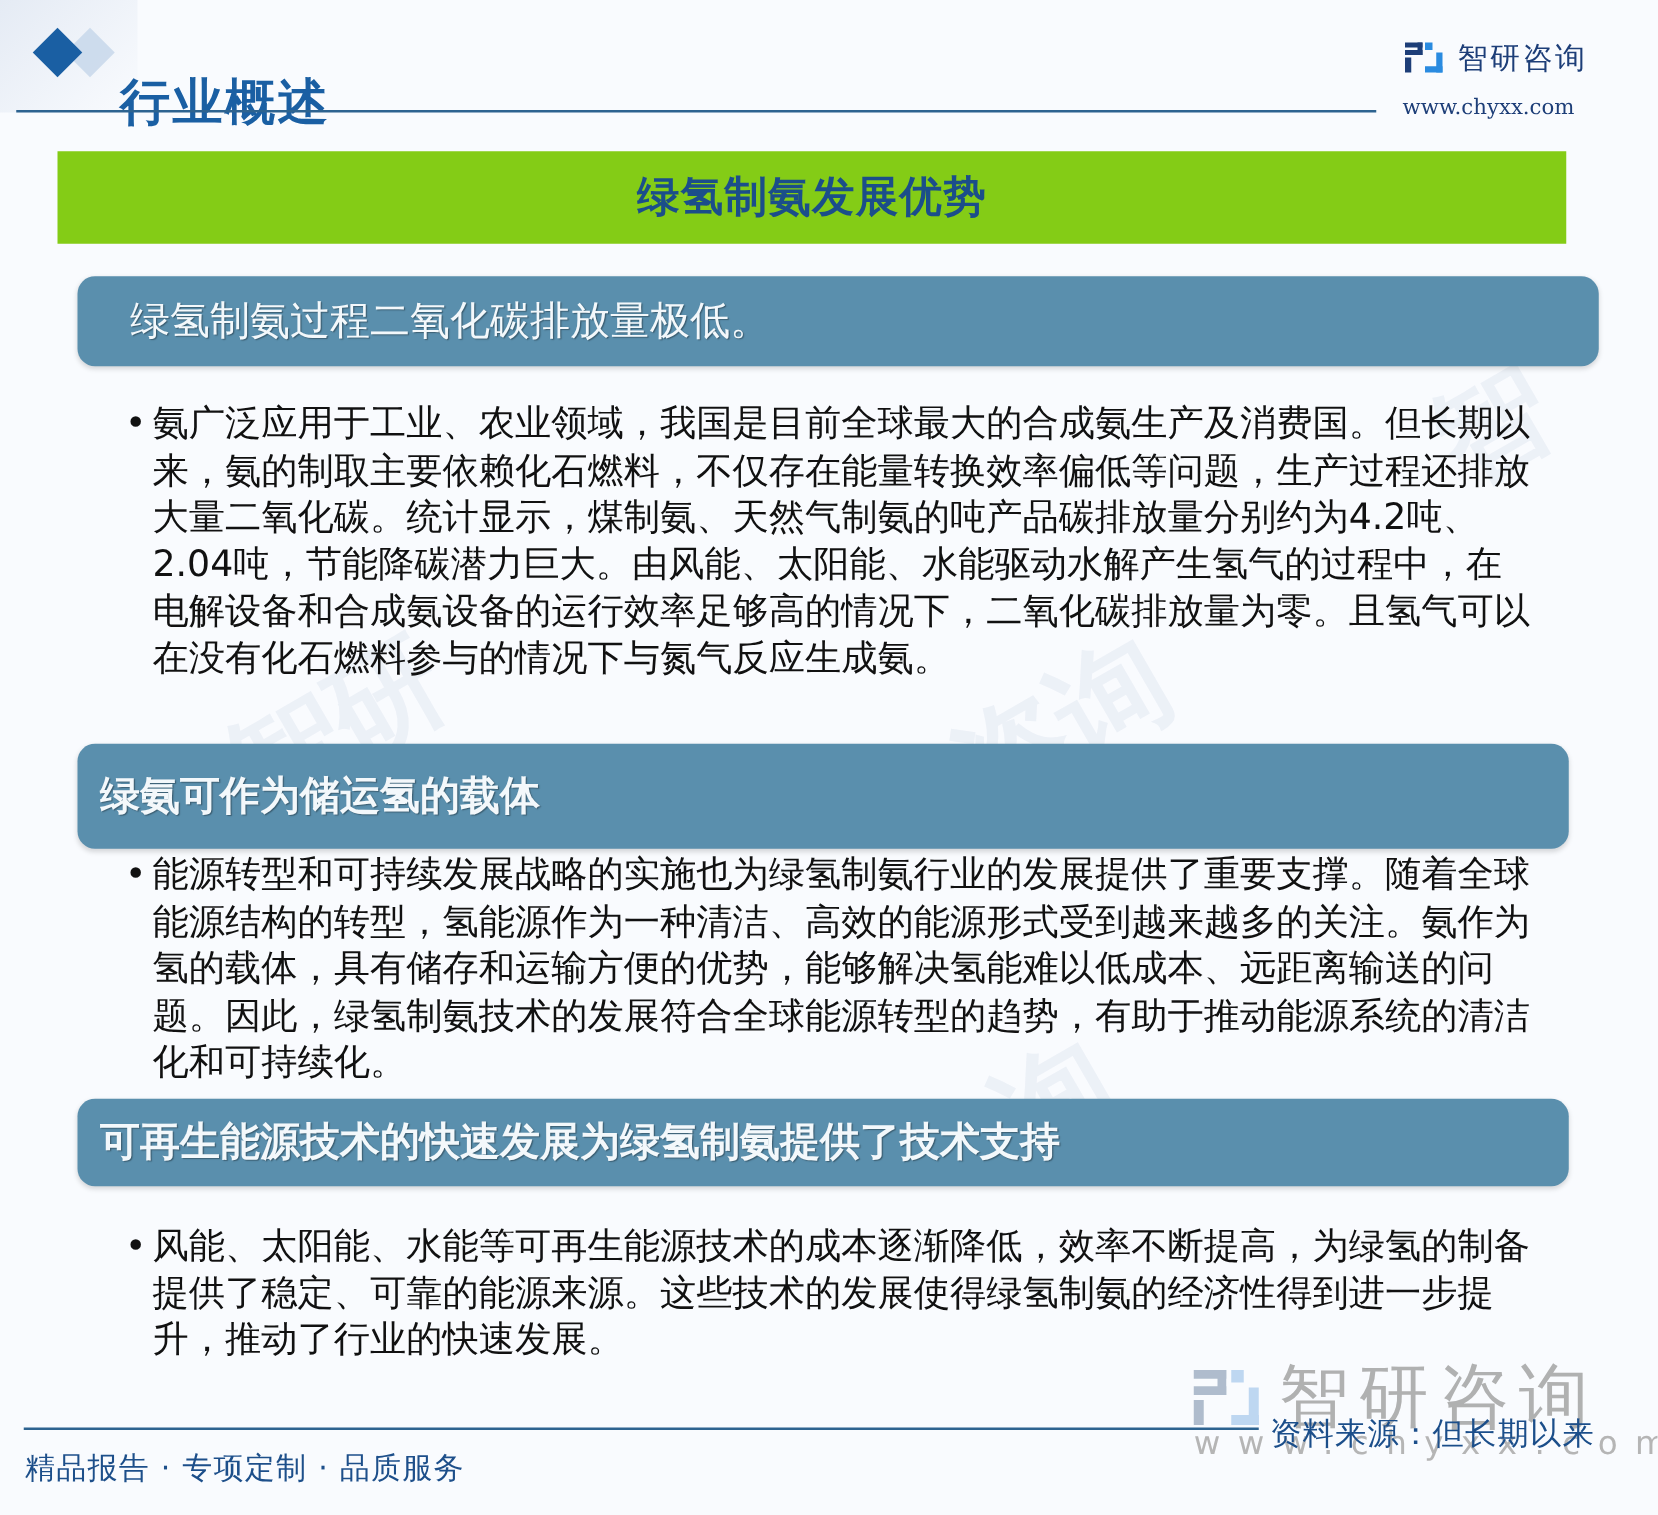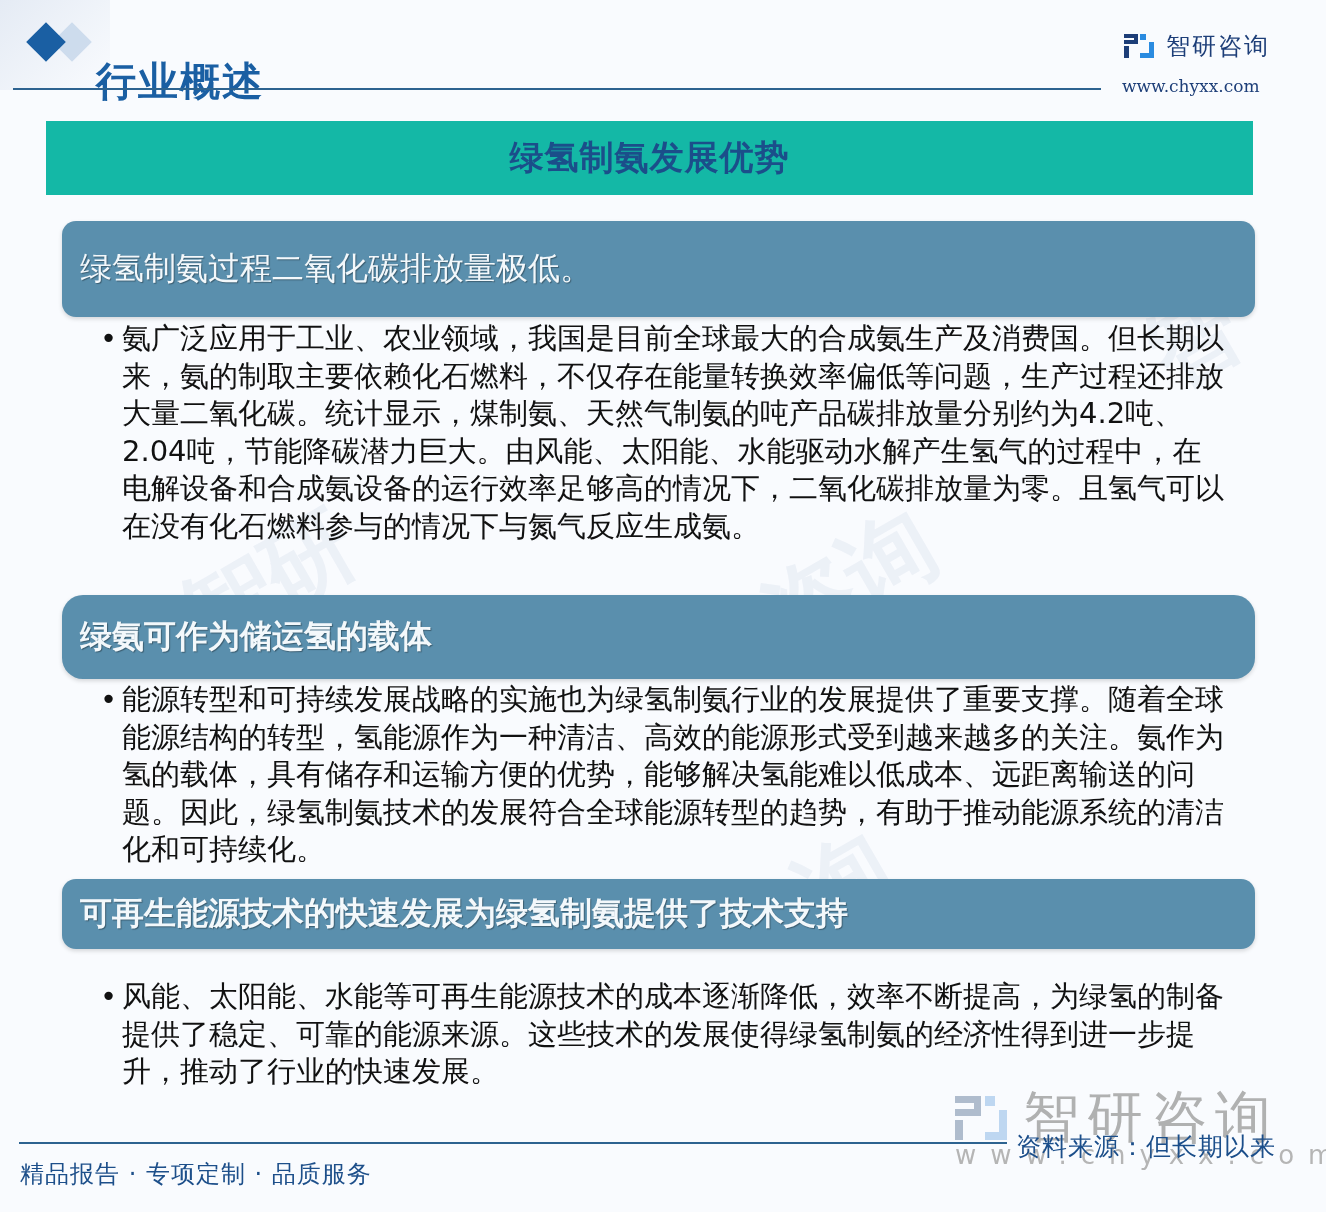--- a/index.html
+++ b/index.html
@@ -19,21 +19,21 @@
   .hdr-line { position: absolute; left: 13px; top: 88px; width: 1088px; height: 2px; background: #2d6390; }
   .logo { position: absolute; left: 1124px; top: 30px; display: flex; align-items: center; }
   .logo-mark { width: 32px; height: 28px; position: relative; }
   .logo-mark .a { position: absolute; left: 0; top: 2px; width: 14px; height: 10px; border: 4px solid #1d3e78; border-left: none; box-sizing: border-box; }
   .logo-mark .b { position: absolute; left: 0; top: 14px; width: 5px; height: 12px; background: #1d3e78; }
   .logo-mark .c { position: absolute; left: 16px; top: 2px; width: 6px; height: 6px; background: #2a8be0; }
   .logo-mark .d { position: absolute; left: 16px; top: 10px; width: 14px; height: 16px; border-right: 5px solid #2a8be0; border-bottom: 5px solid #2a8be0; box-sizing: border-box; }
   .logo-text { margin-left: 10px; font-size: 24px; color: #1d3e78; letter-spacing: 2px; }
   .logo-url { position: absolute; left: 1122px; top: 76px; font-size: 17px; color: #1d3e78; font-family: "DejaVu Serif", serif; }
   
-  .banner { position: absolute; left: 46px; top: 121px; width: 1207px; height: 74px; background: #14b8a6; display: flex; align-items: center; justify-content: center; }
+  .banner { position: absolute; left: 46px; top: 121px; width: 1207px; height: 74px; background: #84cc16; display: flex; align-items: center; justify-content: center; }
   .banner-title { font-size: 34px; color: #1b4e8a; font-weight: bold; letter-spacing: 1px; }
   
   .sec-head { position: absolute; left: 62px; width: 1193px; background: #5a8fad; border-radius: 14px; box-shadow: 0 2px 4px rgba(0,0,0,0.15); display: flex; align-items: center; }
   .sec-head span { color: #f3f8fb; font-size: 32px; padding-left: 18px; text-shadow: 1px 1px 1px rgba(0,0,0,0.35); }
   .sec-head.bold span { font-weight: bold; }
   .para { position: absolute; left: 100px; width: 1130px; font-size: 29px; line-height: 37.5px; color: #111; }
   .para .bullet { position: absolute; left: 0; top: 0; width: 20px; }
   .para .txt { display: block; margin-left: 22px; }
   
   .ft-line { position: absolute; left: 19px; top: 1142px; width: 988px; height: 2px; background: #2d6390; }
@@ -70,29 +70,29 @@
       <div class="d"></div>
   </div>
   <span class="logo-text">智研咨询</span>
 </div>
 <div class="logo-url">www.chyxx.com</div>
 
 <div class="banner">
   <span class="banner-title">绿氢制氨发展优势</span>
 </div>
 
-<div class="sec-head" style="top:221px;height:96px;">
+<div class="sec-head" style="top:221px;height:72px;padding-left:24px;">
   <span>绿氢制氨过程二氧化碳排放量极低。</span>
 </div>
 <div class="para" style="top:320px;">
   <span class="bullet">•</span>
   <span class="txt">氨广泛应用于工业、农业领域，我国是目前全球最大的合成氨生产及消费国。但长期以来，氨的制取主要依赖化石燃料，不仅存在能量转换效率偏低等问题，生产过程还排放大量二氧化碳。统计显示，煤制氨、天然气制氨的吨产品碳排放量分别约为4.2吨、2.04吨，节能降碳潜力巨大。由风能、太阳能、水能驱动水解产生氢气的过程中，在电解设备和合成氨设备的运行效率足够高的情况下，二氧化碳排放量为零。且氢气可以在没有化石燃料参与的情况下与氮气反应生成氨。</span>
 </div>
 
-<div class="sec-head bold" style="top:595px;height:84px;border-radius:21px;">
+<div class="sec-head bold" style="top:595px;height:84px;">
   <span>绿氨可作为储运氢的载体</span>
 </div>
 <div class="para" style="top:681px;">
   <span class="bullet">•</span>
   <span class="txt">能源转型和可持续发展战略的实施也为绿氢制氨行业的发展提供了重要支撑。随着全球能源结构的转型，氢能源作为一种清洁、高效的能源形式受到越来越多的关注。氨作为氢的载体，具有储存和运输方便的优势，能够解决氢能难以低成本、远距离输送的问题。因此，绿氢制氨技术的发展符合全球能源转型的趋势，有助于推动能源系统的清洁化和可持续化。</span>
 </div>
 
 <div class="sec-head bold" style="top:879px;height:70px;">
   <span>可再生能源技术的快速发展为绿氢制氨提供了技术支持</span>
 </div>

